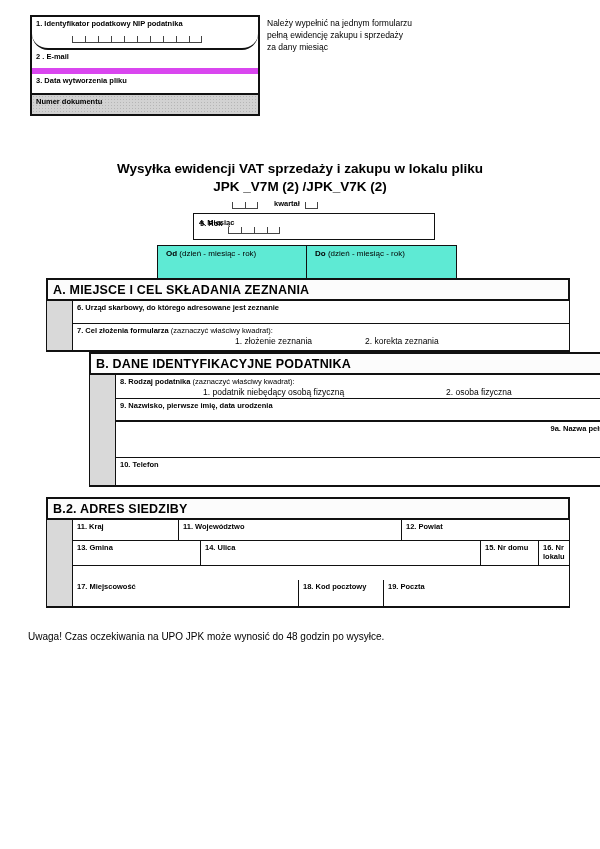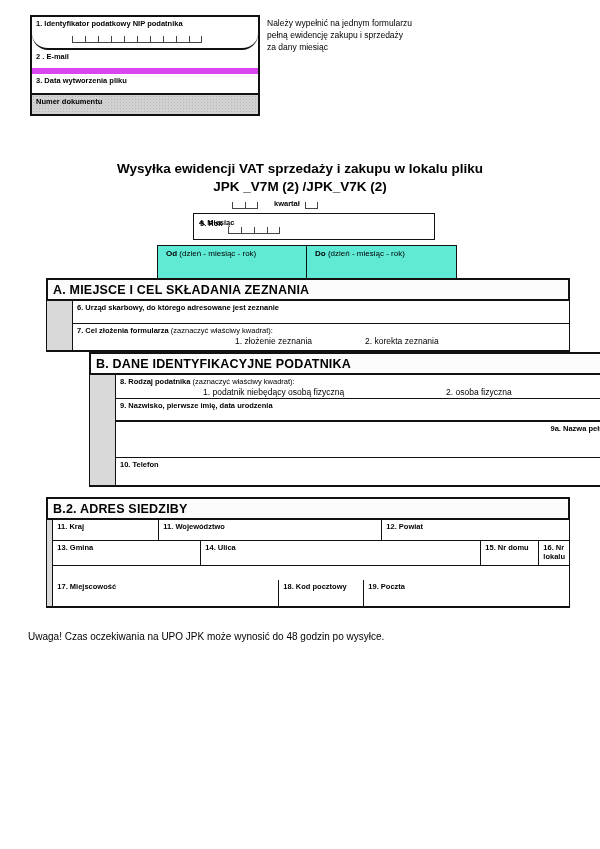--- a/index.html
+++ b/index.html
@@ -76,21 +76,21 @@
   .f8 .opt1 { left:83px; }  .f8 .opt2 { left:326px; }
 
   
   .addr-row { display:flex; }
   .addr-row .cell { position:relative; border-right:1px solid #111; border-bottom:1px solid #111;
                     padding:2px 4px; background:#fff; }
   .addr-row .cell:last-child { border-right:none; }
   .addr-row:last-child .cell { border-bottom:none;margin-top:14px; }
   .r1 .cell { height:21px; } .r2 .cell { height:25px; } .r3 .cell { height:26px; }
   .c-kraj { width:106px; } .c-woj { width:223px; } .c-powiat { flex:1; }
-  .c-gmina { width:148px; } .c-ulica { width:280px; } .c-nrdomu { width:58px; } .c-nrlokalu { flex:1; }
+  .c-gmina { width:128px; } .c-ulica { width:280px; } .c-nrdomu { width:58px; } .c-nrlokalu { flex:1; }
   .c-miejsc { width:226px; } .c-kod { width:85px; } .c-poczta { flex:1; }
 
   
   .footer-note { position:absolute; left:28px; top:631px; font-size:10px; }
 </style>
 </head>
 <body>
 
 <div class="page">
 

